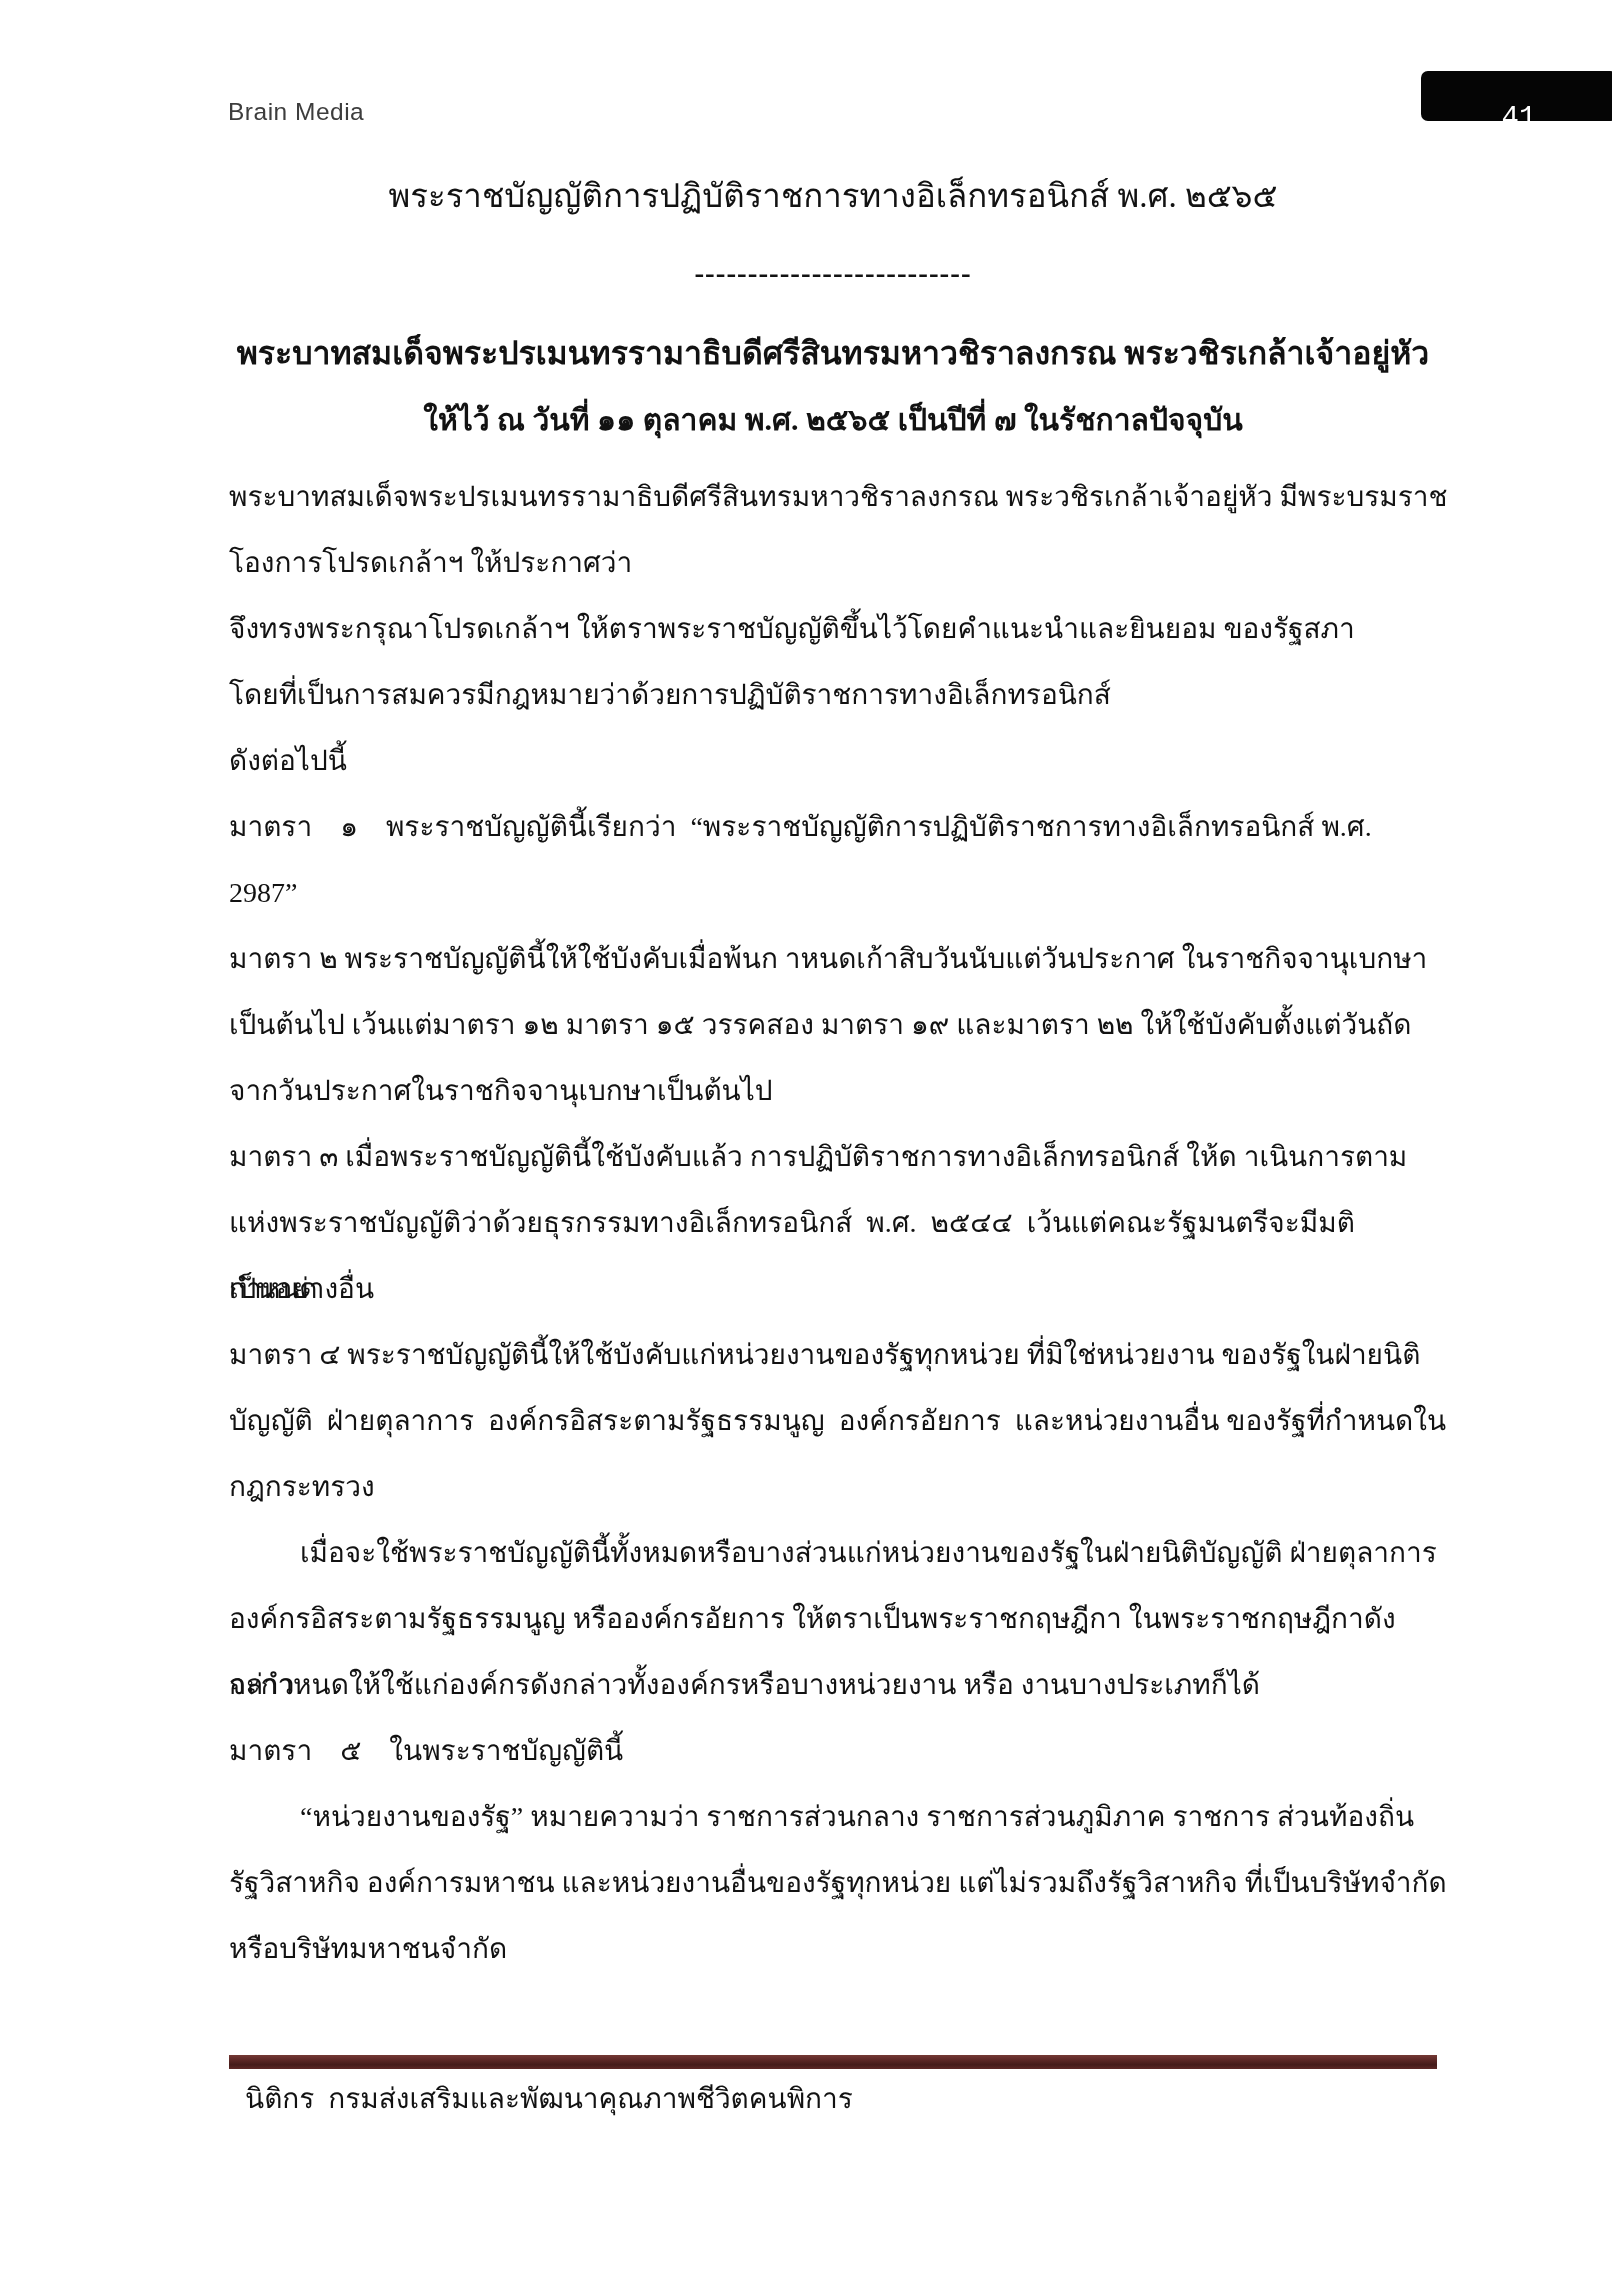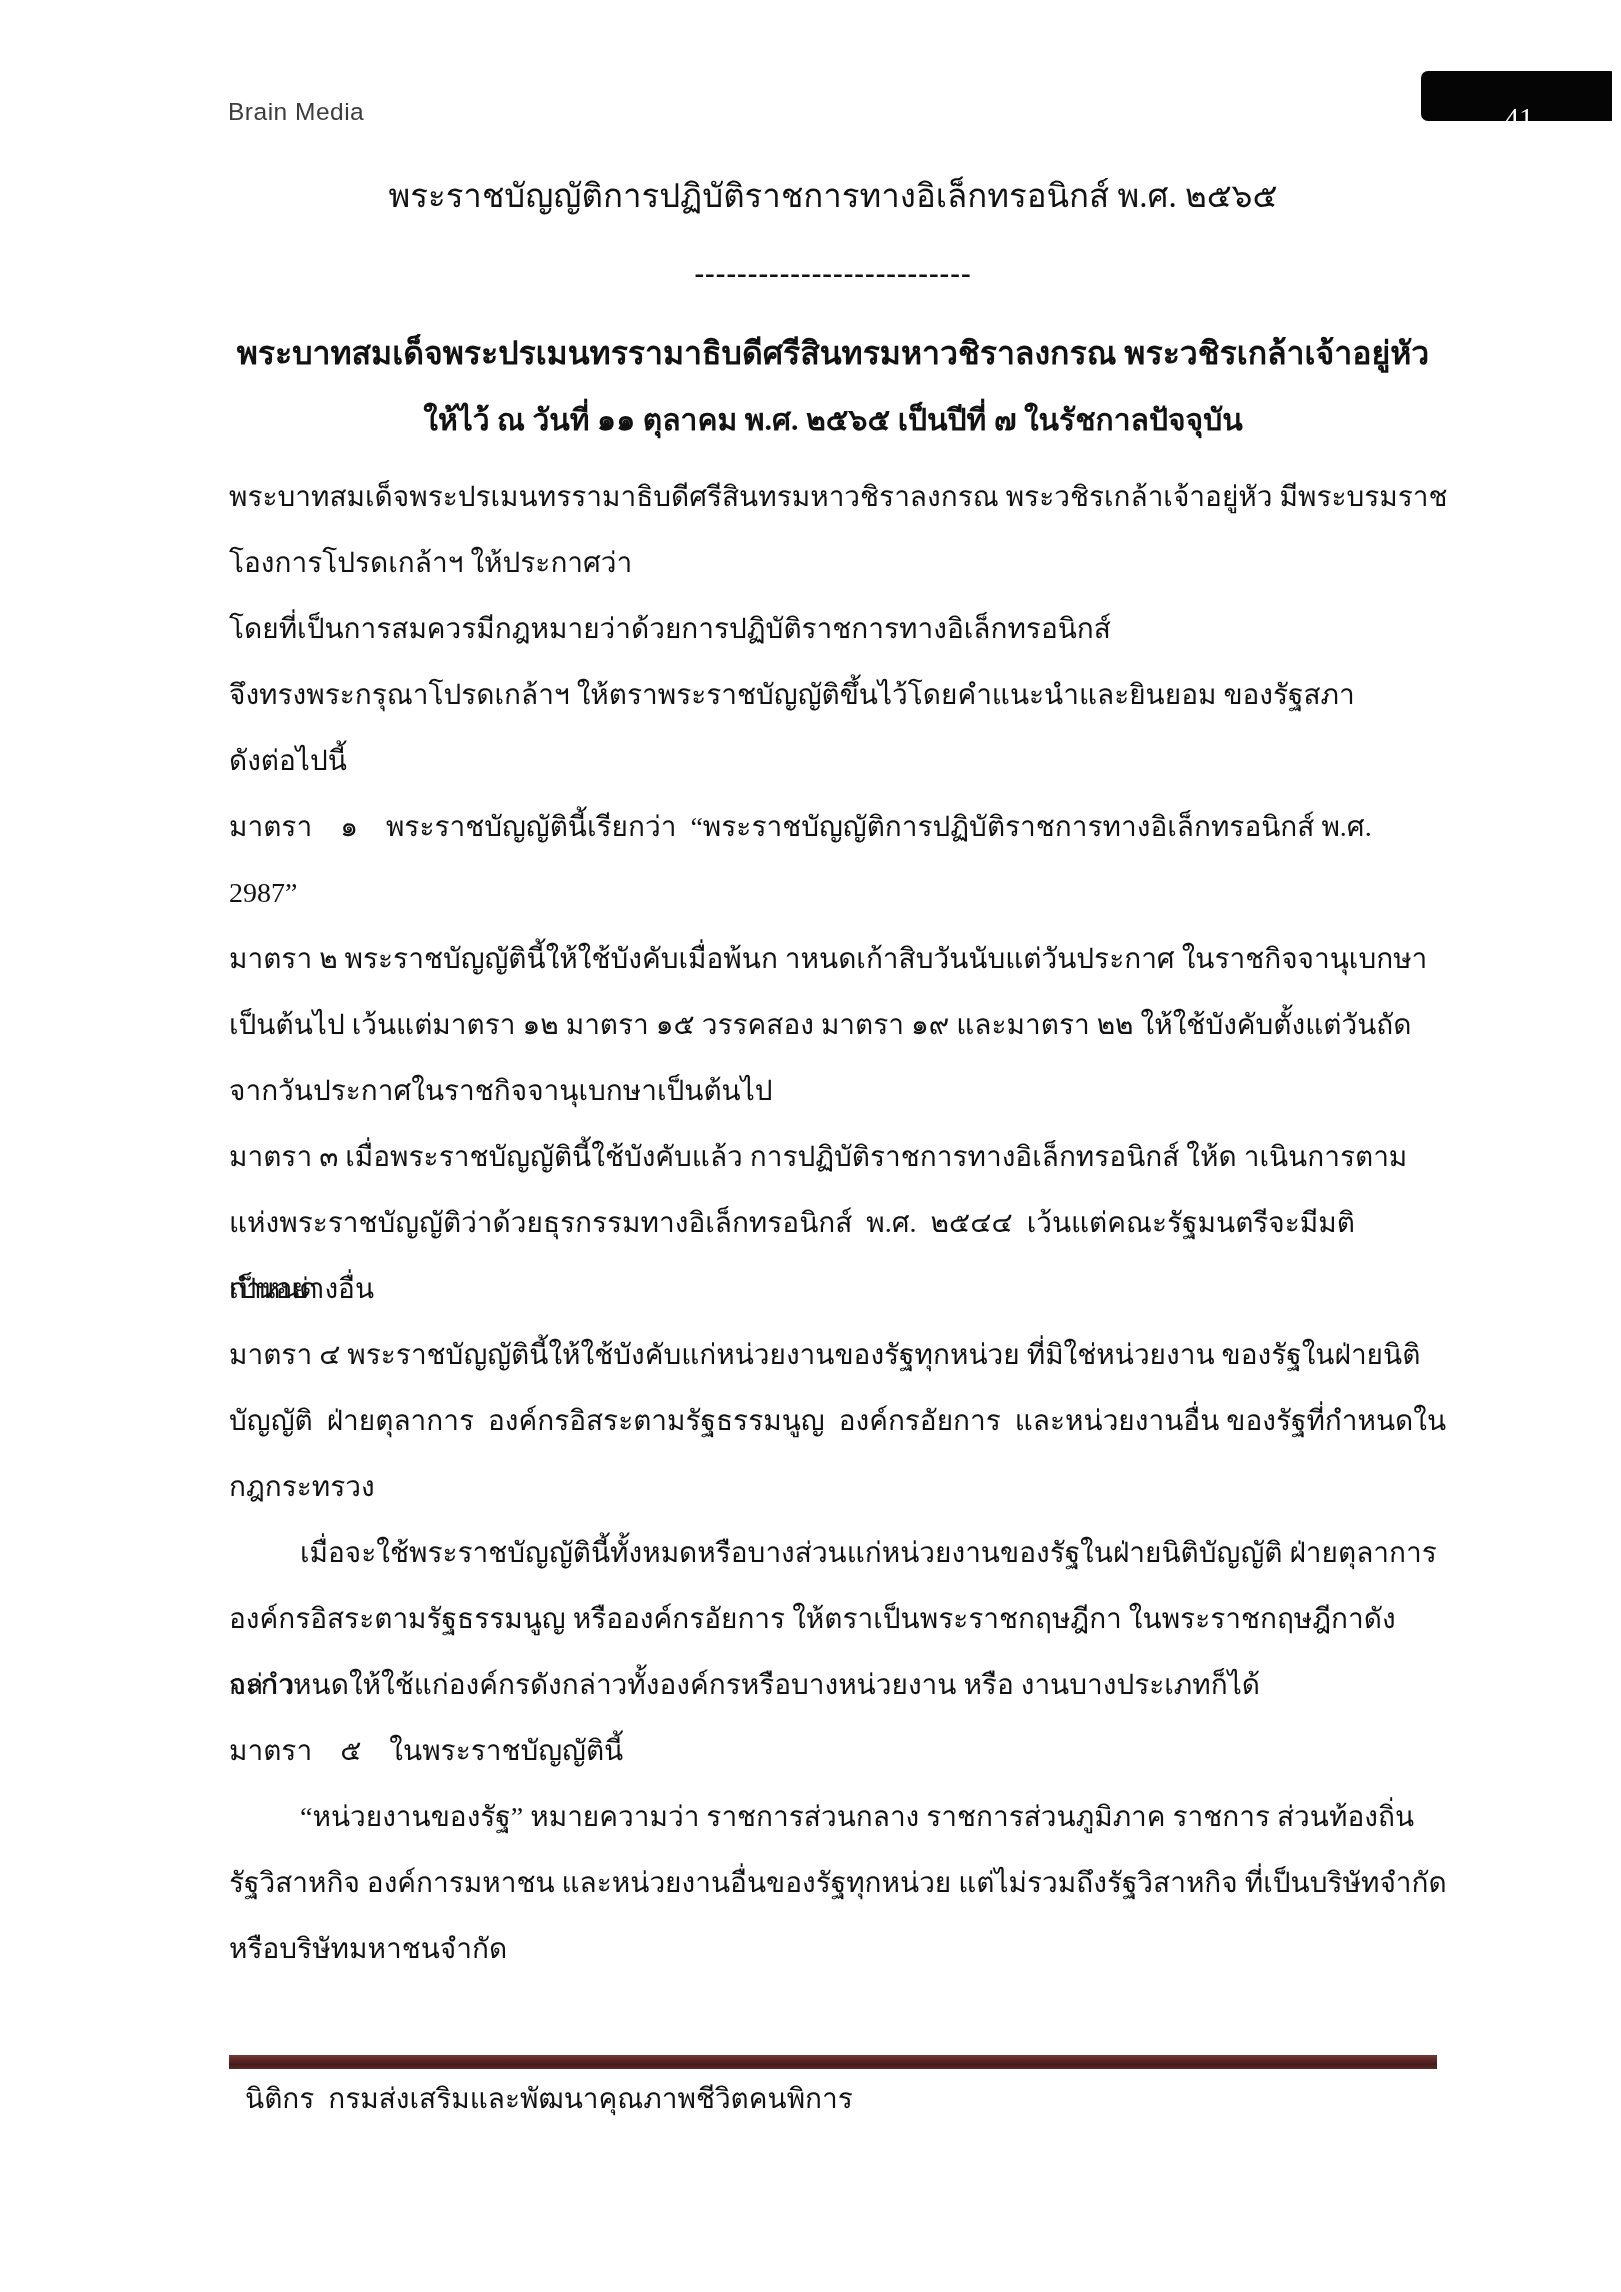--- a/index.html
+++ b/index.html
@@ -16,21 +16,21 @@
     font-family:"Liberation Sans","DejaVu Sans",sans-serif;
     font-size:24.5px;color:#3d3d3d;letter-spacing:0.5px;
   }
   .page-badge{
     position:absolute;left:1421px;top:71px;width:196px;height:50px;
     background:#050505;border-radius:6.9px;
     display:flex;align-items:center;justify-content:center;
   }
   .page-badge span{
     color:#ffffff;font-size:29px;
-    font-family:Liberation Serif, serif;
+    font-family:Liberation Mono, monospace;
     margin-top:45px;
   }
   .col{position:absolute;left:229px;width:1208px;text-align:center;}
   .doc-title{top:169px;font-size:33px;font-weight:normal;}
   .divider{top:257px;font-size:29px;font-weight:bold;letter-spacing:1px;}
   .royal-title{top:327px;font-size:32px;font-weight:bold;}
   .promulgation{top:396px;font-size:30px;font-weight:bold;}
   .doc-body{
     position:absolute;left:229px;top:464px;width:1220px;
     font-size:28px;text-align:left;
@@ -65,22 +65,22 @@
 
   <div class="col divider">--------------------------</div>
 
   <div class="col royal-title">พระบาทสมเด็จพระปรเมนทรรามาธิบดีศรีสินทรมหาวชิราลงกรณ พระวชิรเกล้าเจ้าอยู่หัว</div>
 
   <div class="col promulgation">ให้ไว้ ณ วันที่ ๑๑ ตุลาคม พ.ศ. ๒๕๖๕ เป็นปีที่ ๗ ในรัชกาลปัจจุบัน</div>
 
   <div class="doc-body">
       <div class="line">พระบาทสมเด็จพระปรเมนทรรามาธิบดีศรีสินทรมหาวชิราลงกรณ พระวชิรเกล้าเจ้าอยู่หัว มีพระบรมราช</div>
       <div class="line">โองการโปรดเกล้าฯ ให้ประกาศว่า</div>
+      <div class="line">จึงทรงพระกรุณาโปรดเกล้าฯ ให้ตราพระราชบัญญัติขึ้นไว้โดยคำแนะนำและยินยอม ของรัฐสภา</div>
       <div class="line">โดยที่เป็นการสมควรมีกฎหมายว่าด้วยการปฏิบัติราชการทางอิเล็กทรอนิกส์</div>
-      <div class="line">จึงทรงพระกรุณาโปรดเกล้าฯ ให้ตราพระราชบัญญัติขึ้นไว้โดยคำแนะนำและยินยอม ของรัฐสภา</div>
       <div class="line">ดังต่อไปนี้</div>
       <div class="line">มาตรา    ๑    พระราชบัญญัตินี้เรียกว่า  “พระราชบัญญัติการปฏิบัติราชการทางอิเล็กทรอนิกส์ พ.ศ.</div>
       <div class="line">2987”</div>
       <div class="line">มาตรา ๒ พระราชบัญญัตินี้ให้ใช้บังคับเมื่อพ้นก าหนดเก้าสิบวันนับแต่วันประกาศ ในราชกิจจานุเบกษา</div>
       <div class="line">เป็นต้นไป เว้นแต่มาตรา ๑๒ มาตรา ๑๕ วรรคสอง มาตรา ๑๙ และมาตรา ๒๒ ให้ใช้บังคับตั้งแต่วันถัด</div>
       <div class="line">จากวันประกาศในราชกิจจานุเบกษาเป็นต้นไป</div>
       <div class="line">มาตรา ๓ เมื่อพระราชบัญญัตินี้ใช้บังคับแล้ว การปฏิบัติราชการทางอิเล็กทรอนิกส์ ให้ด าเนินการตาม</div>
       <div class="line">แห่งพระราชบัญญัติว่าด้วยธุรกรรมทางอิเล็กทรอนิกส์  พ.ศ.  ๒๕๔๔  เว้นแต่คณะรัฐมนตรีจะมีมติ กำหนด</div>
       <div class="line">เป็นอย่างอื่น</div>
       <div class="line">มาตรา ๔ พระราชบัญญัตินี้ให้ใช้บังคับแก่หน่วยงานของรัฐทุกหน่วย ที่มิใช่หน่วยงาน ของรัฐในฝ่ายนิติ</div>

